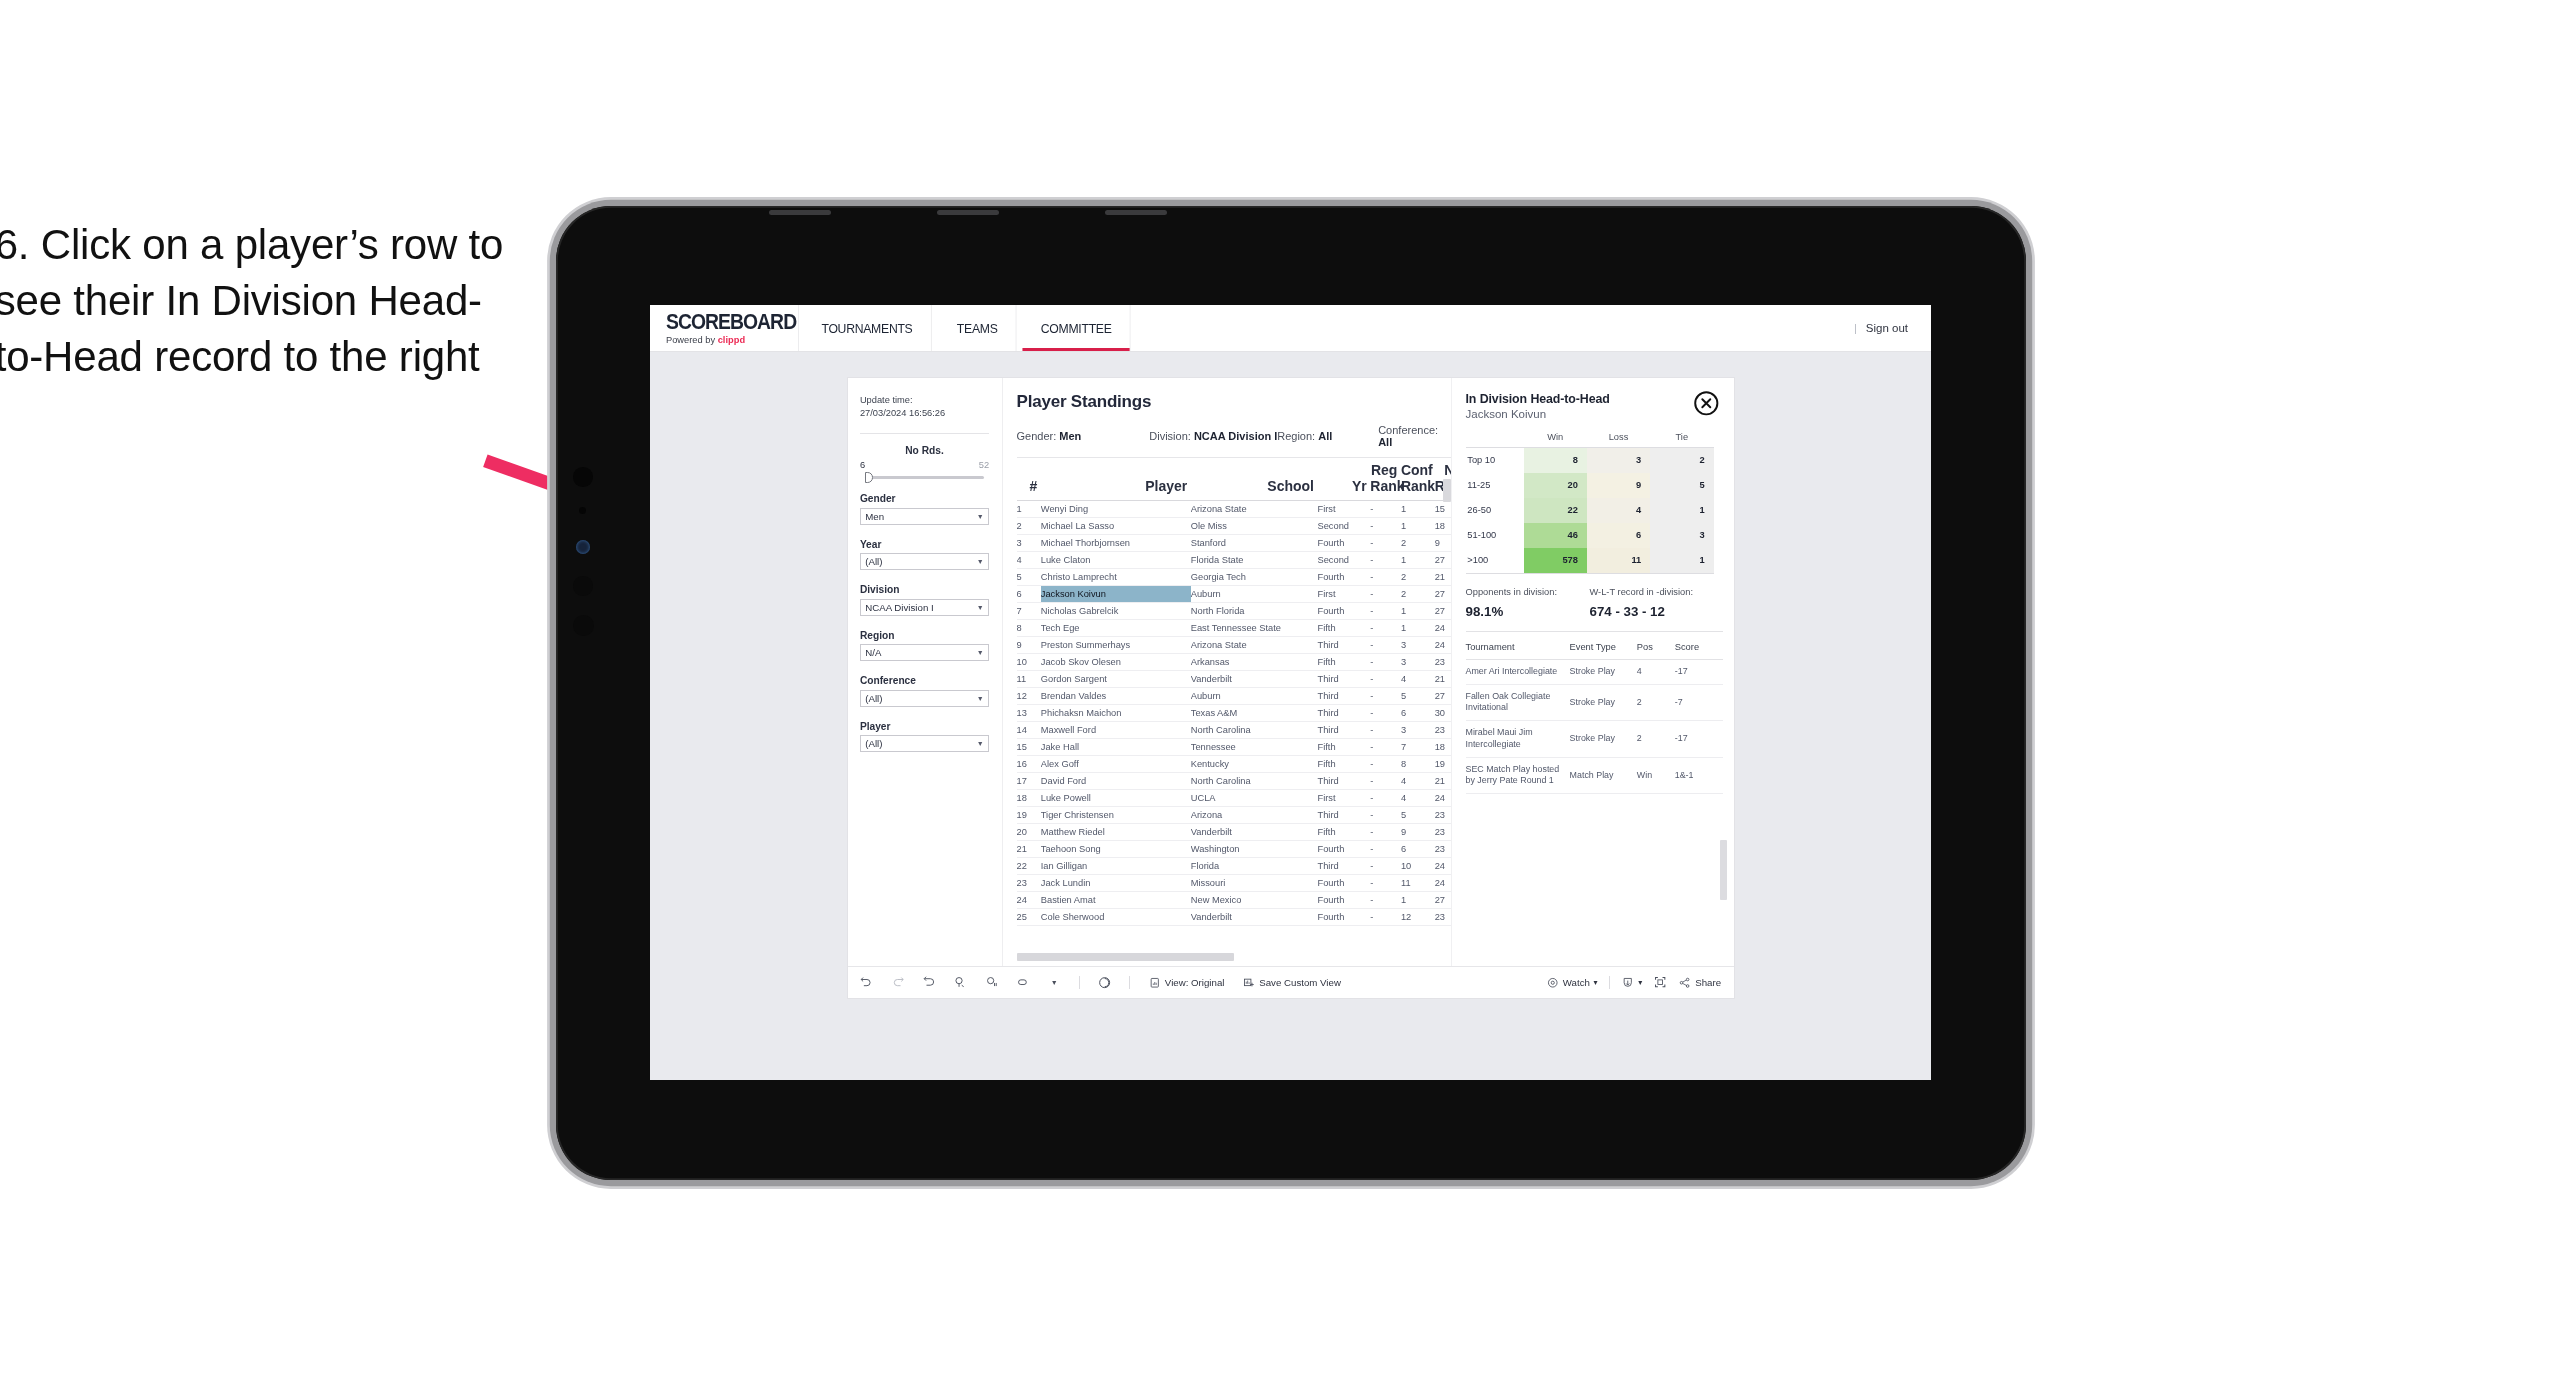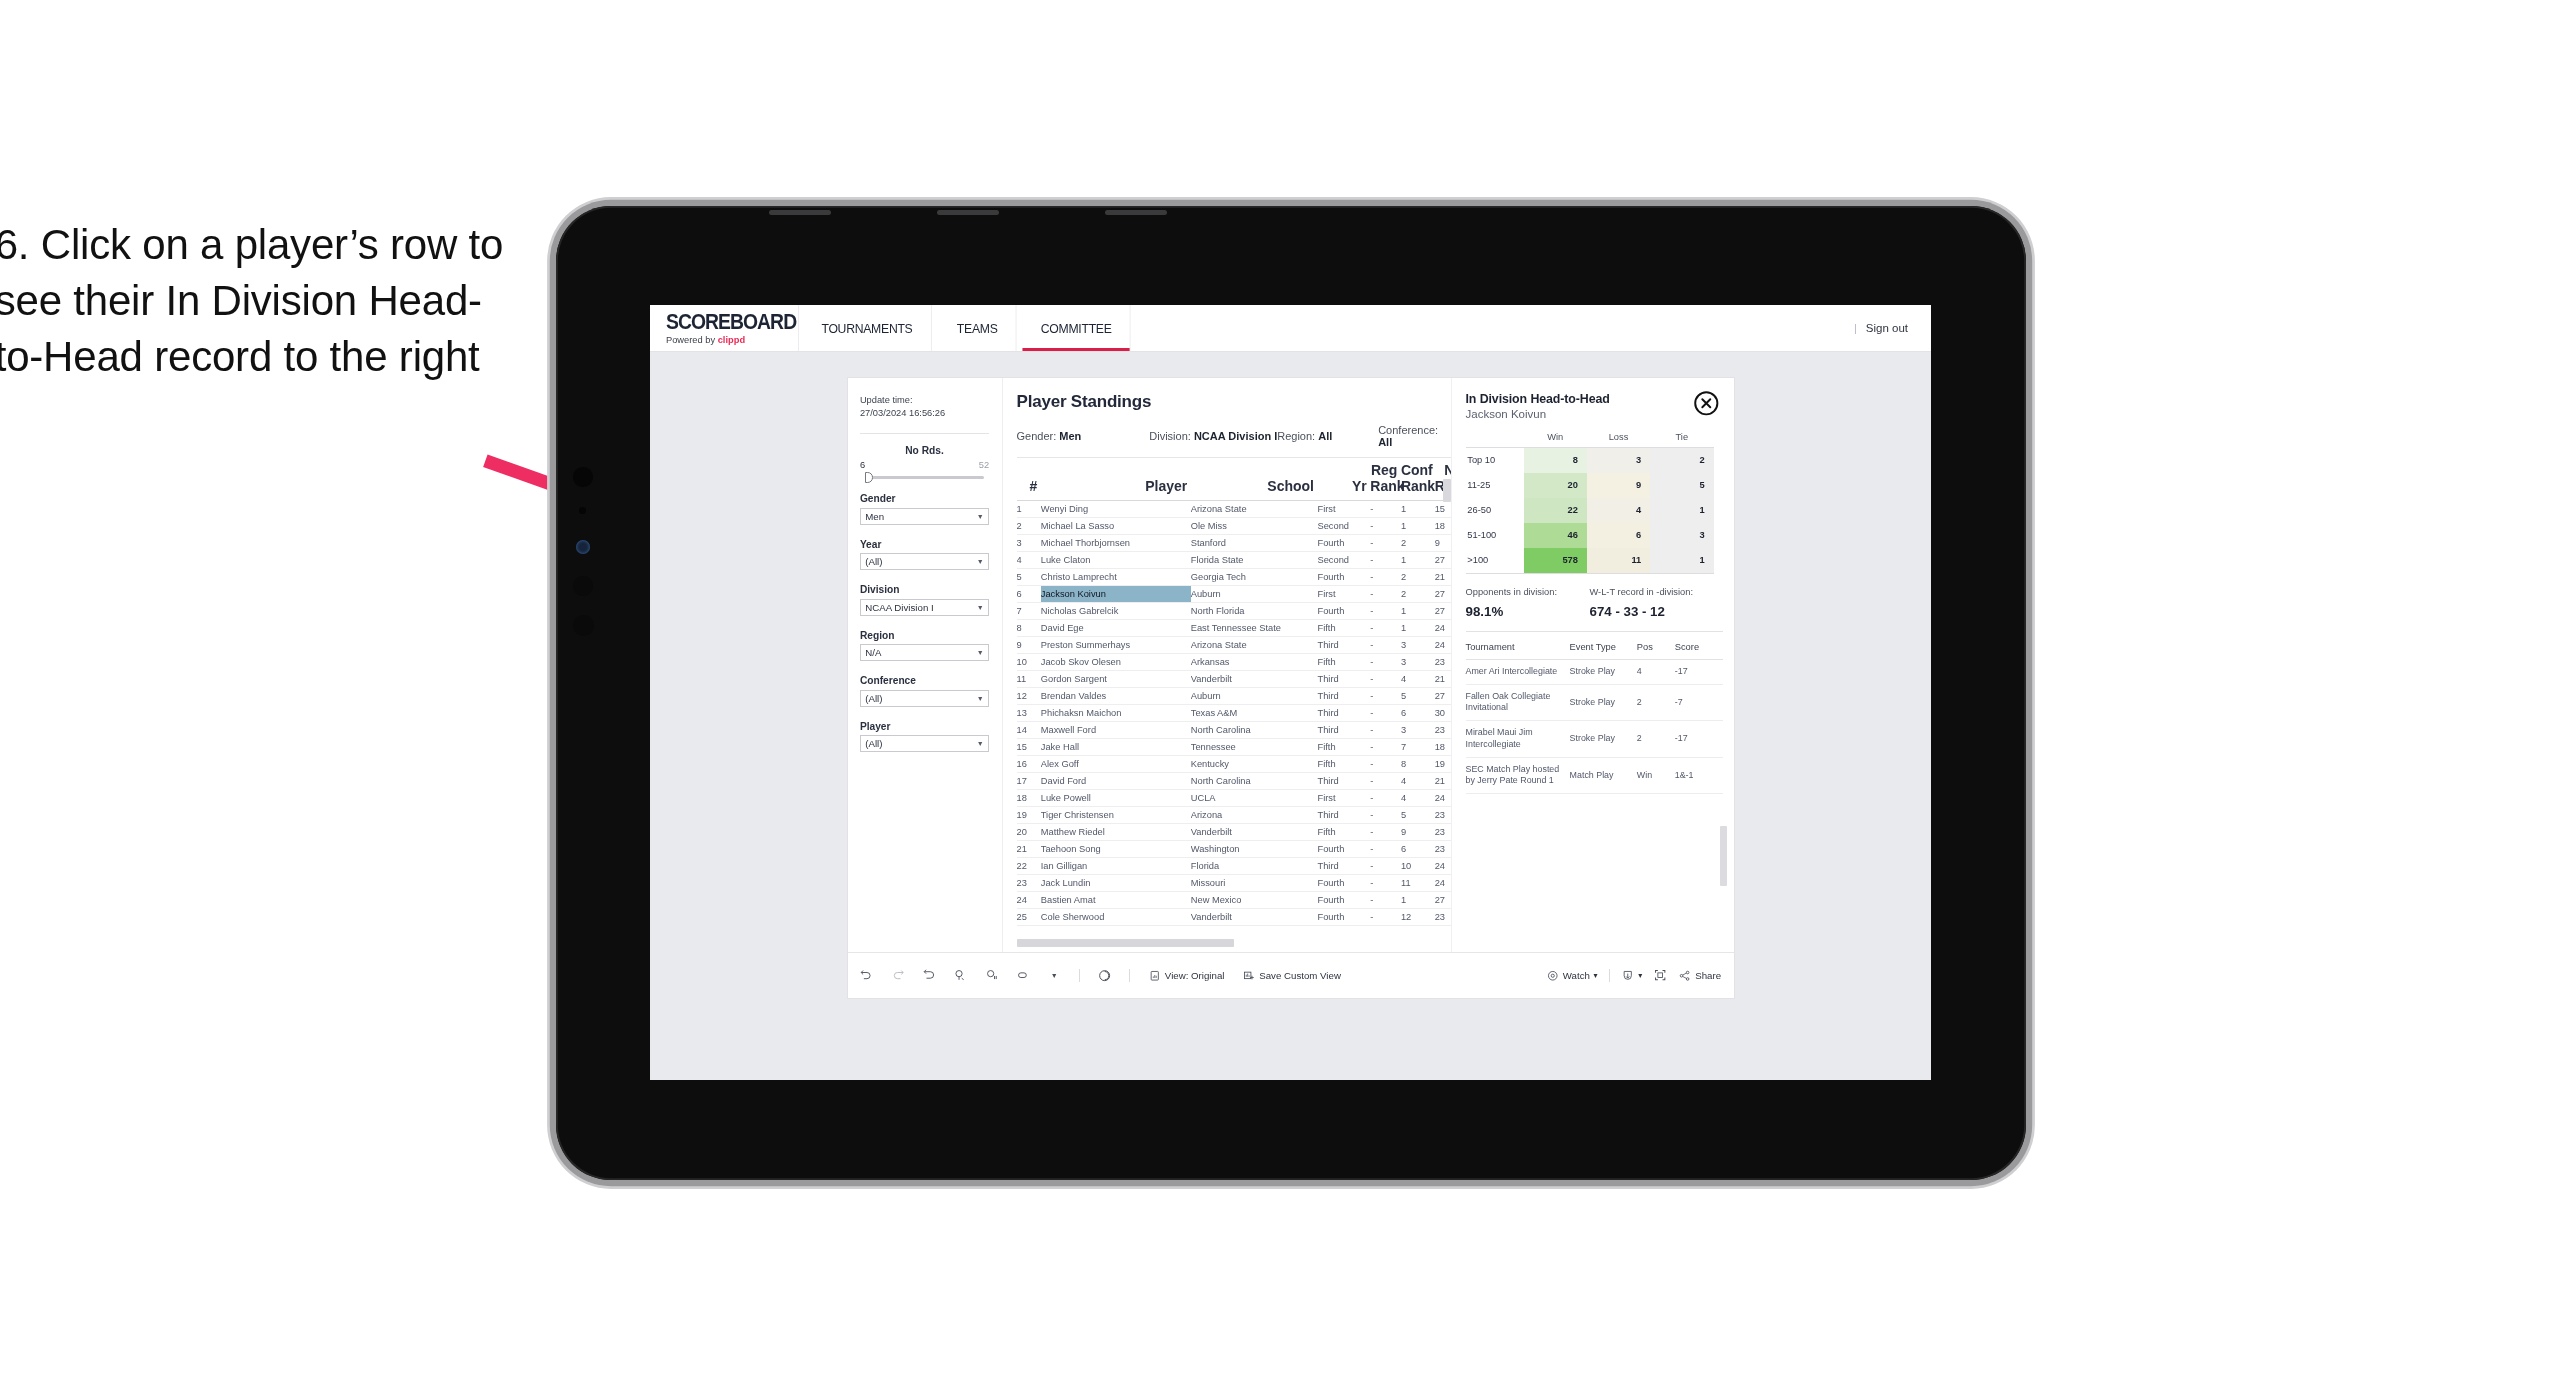--- a/index.html
+++ b/index.html
@@ -207,21 +207,21 @@
   table.tourn th { font-size:9.3px; color:#3d4350; font-weight:400; text-align:left;
                    padding: 2.7px 3.5px 7px 0; border-bottom:0.9px solid #e2e2e5;}
   table.tourn td { font-size:8.9px; color:#52586a; padding: 6.2px 3.5px 6.2px 0;
                    border-bottom:0.9px solid #ededf0; line-height:1.3; vertical-align:middle;}
   .tc-name{ width: 96px;} .tc-type{ width:62px;} .tc-pos{ width:35px;} .tc-score{ width:44px;}
   #tourn-scroll { position:absolute; right: 7px; bottom: 21px; width:7px; height: 105px;}
   #tourn-scroll .thumb { width:7px; height:60px; background:#dcdce0; border-radius:0.9px;}
 
   
   #viz-toolbar {
-    height: 46px; border-top:0.9px solid #e6e6e9; background:#fff;
+    height: 32px; border-top:0.9px solid #e6e6e9; background:#fff;
     display:flex; align-items:center; padding: 0 12.4px; gap: 18px;
     font-size: 9.7px; color:#2f3340;
   }
   .tb-ico { width:13.3px; height:13.3px; display:inline-flex; align-items:center; justify-content:center; color:#4a4f5c;}
   .tb-sep { width:0.9px; height:13.3px; background:#dcdce0; }
   .tb-btn { display:flex; align-items:center; gap:3.5px; }
   .tb-right { margin-left:auto; display:flex; align-items:center; gap:11.5px; }
   svg { display:block; }
 </style>
 </head>
@@ -438,21 +438,21 @@
                         <td class="col-player playercell">Nicholas Gabrelcik</td>
                         <td class="col-school">North Florida</td>
                         <td class="col-yr">Fourth</td>
                         <td class="col-reg">-</td>
                         <td class="col-conf">1</td>
                         <td class="col-rds">27</td>
                         <td class="col-wins">2</td>
                       </tr>
                       <tr>
                         <td class="col-num">8</td>
-                        <td class="col-player playercell">David Ege</td>
+                        <td class="col-player playercell">Tech Ege</td>
                         <td class="col-school">East Tennessee State</td>
                         <td class="col-yr">Fifth</td>
                         <td class="col-reg">-</td>
                         <td class="col-conf">1</td>
                         <td class="col-rds">24</td>
                         <td class="col-wins">2</td>
                       </tr>
                       <tr>
                         <td class="col-num">9</td>
                         <td class="col-player playercell">Preston Summerhays</td>

